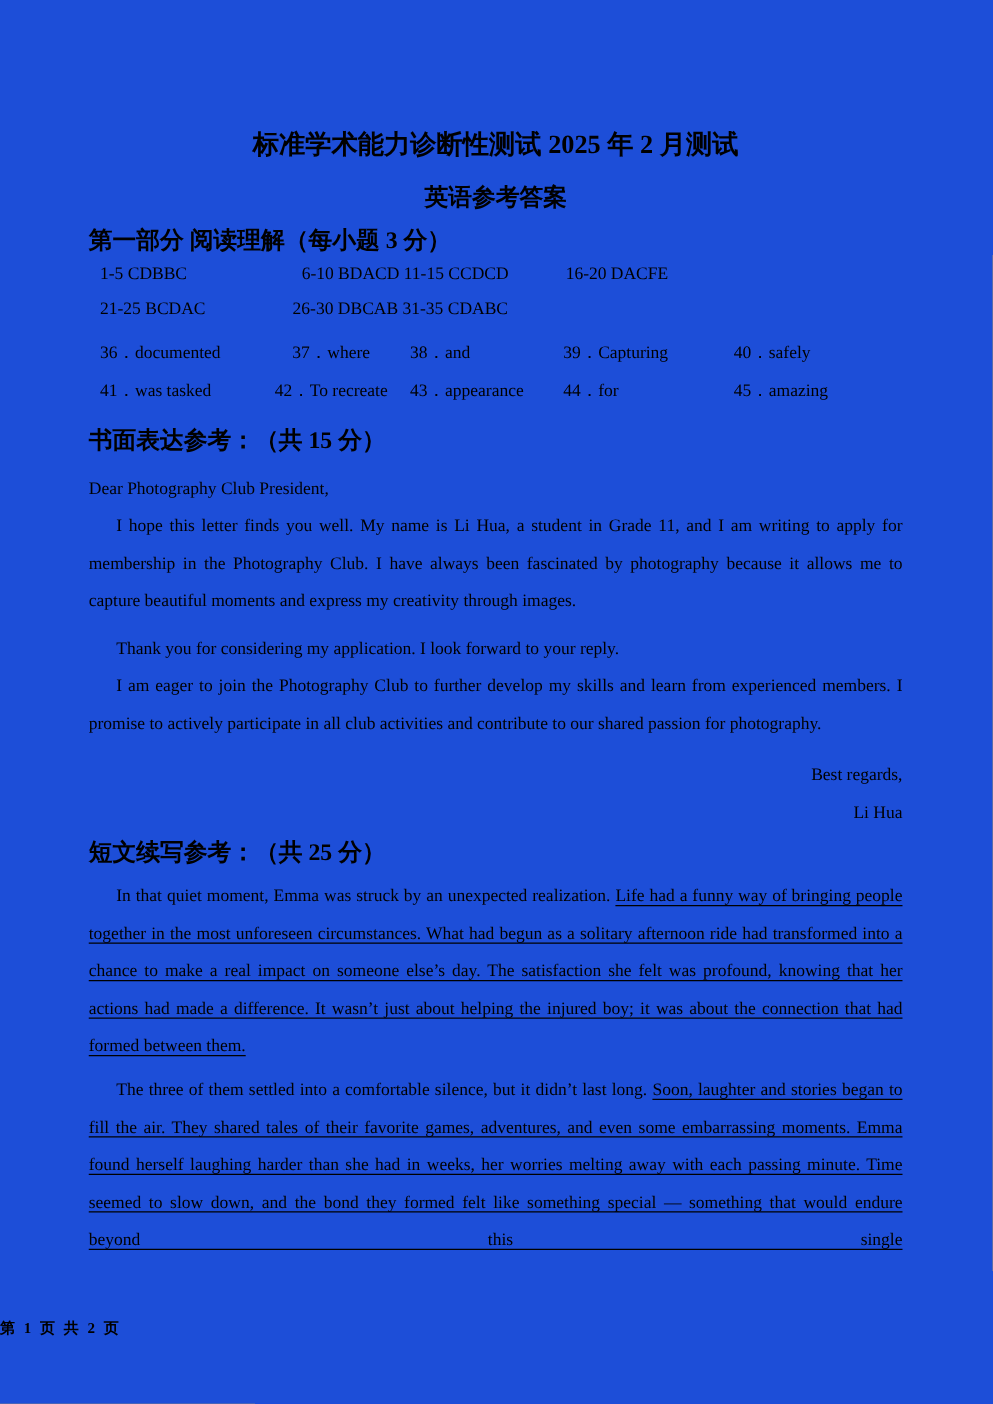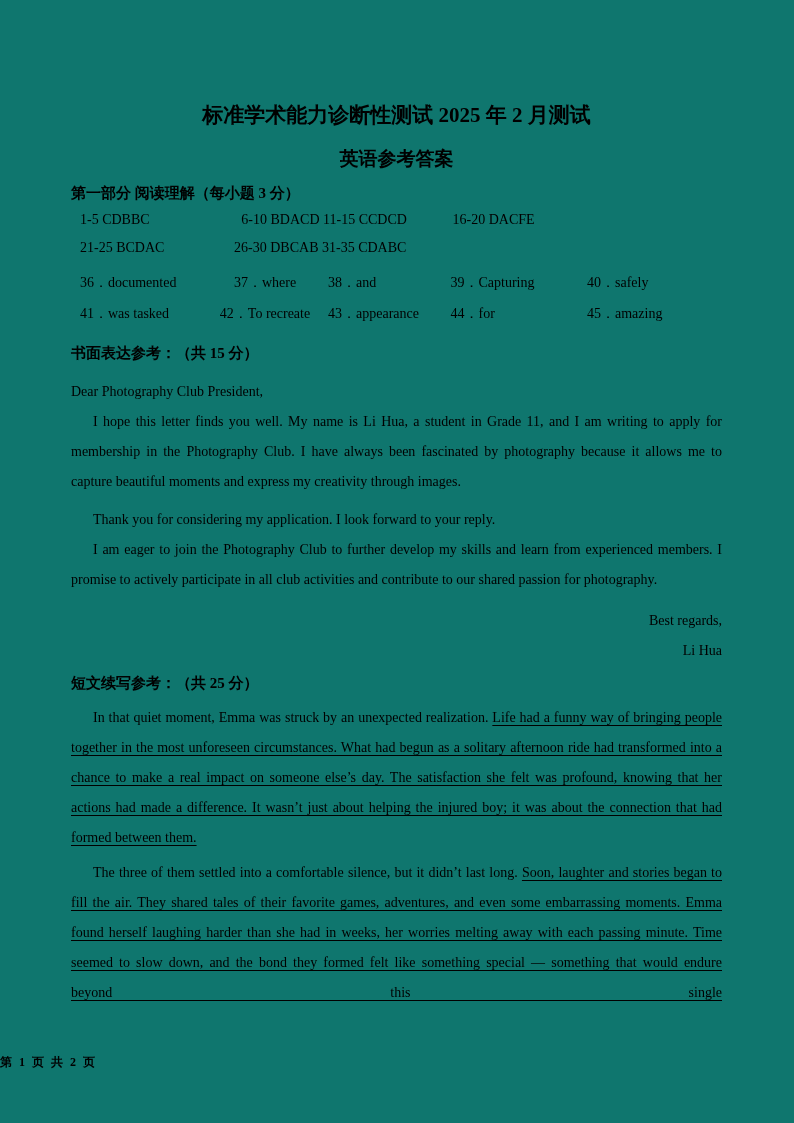--- a/index.html
+++ b/index.html
@@ -2,21 +2,21 @@
 <html><head>
 <meta charset="utf-8">
 <style>
   * { margin: 0; padding: 0; box-sizing: border-box; }
   html, body { background: #888; }
   .page {
     position: relative;
     width: 794px;
     height: 1123px;
     margin: 0 auto;
-    background: #0f766e;
+    background: #1d4ed8;
     color: #000000;
     font-family: "Liberation Serif", "DejaVu Serif", serif;
     font-size: 14px;
     padding: 0 72px 0 71px;
     overflow: hidden;
   }
   .title {
     padding-top: 100px;
     font-size: 21px;
     line-height: 30px;
@@ -24,21 +24,21 @@
     text-align: center;
   }
   .subtitle {
     margin-top: 15px;
     font-size: 19px;
     line-height: 28px;
     font-weight: bold;
     text-align: center;
   }
   .sec-heading {
-    font-size: 15px;
+    font-size: 19px;
     line-height: 22px;
     font-weight: bold;
   }
   #h-part1 { margin-top: 9px; }
   #h-part2 { margin-top: 17px; }
   #h-writing { margin-top: 17px; }
   #h-cont { margin-top: 6px; }
   .answer-row {
     font-size: 14px;
     line-height: 22px;

